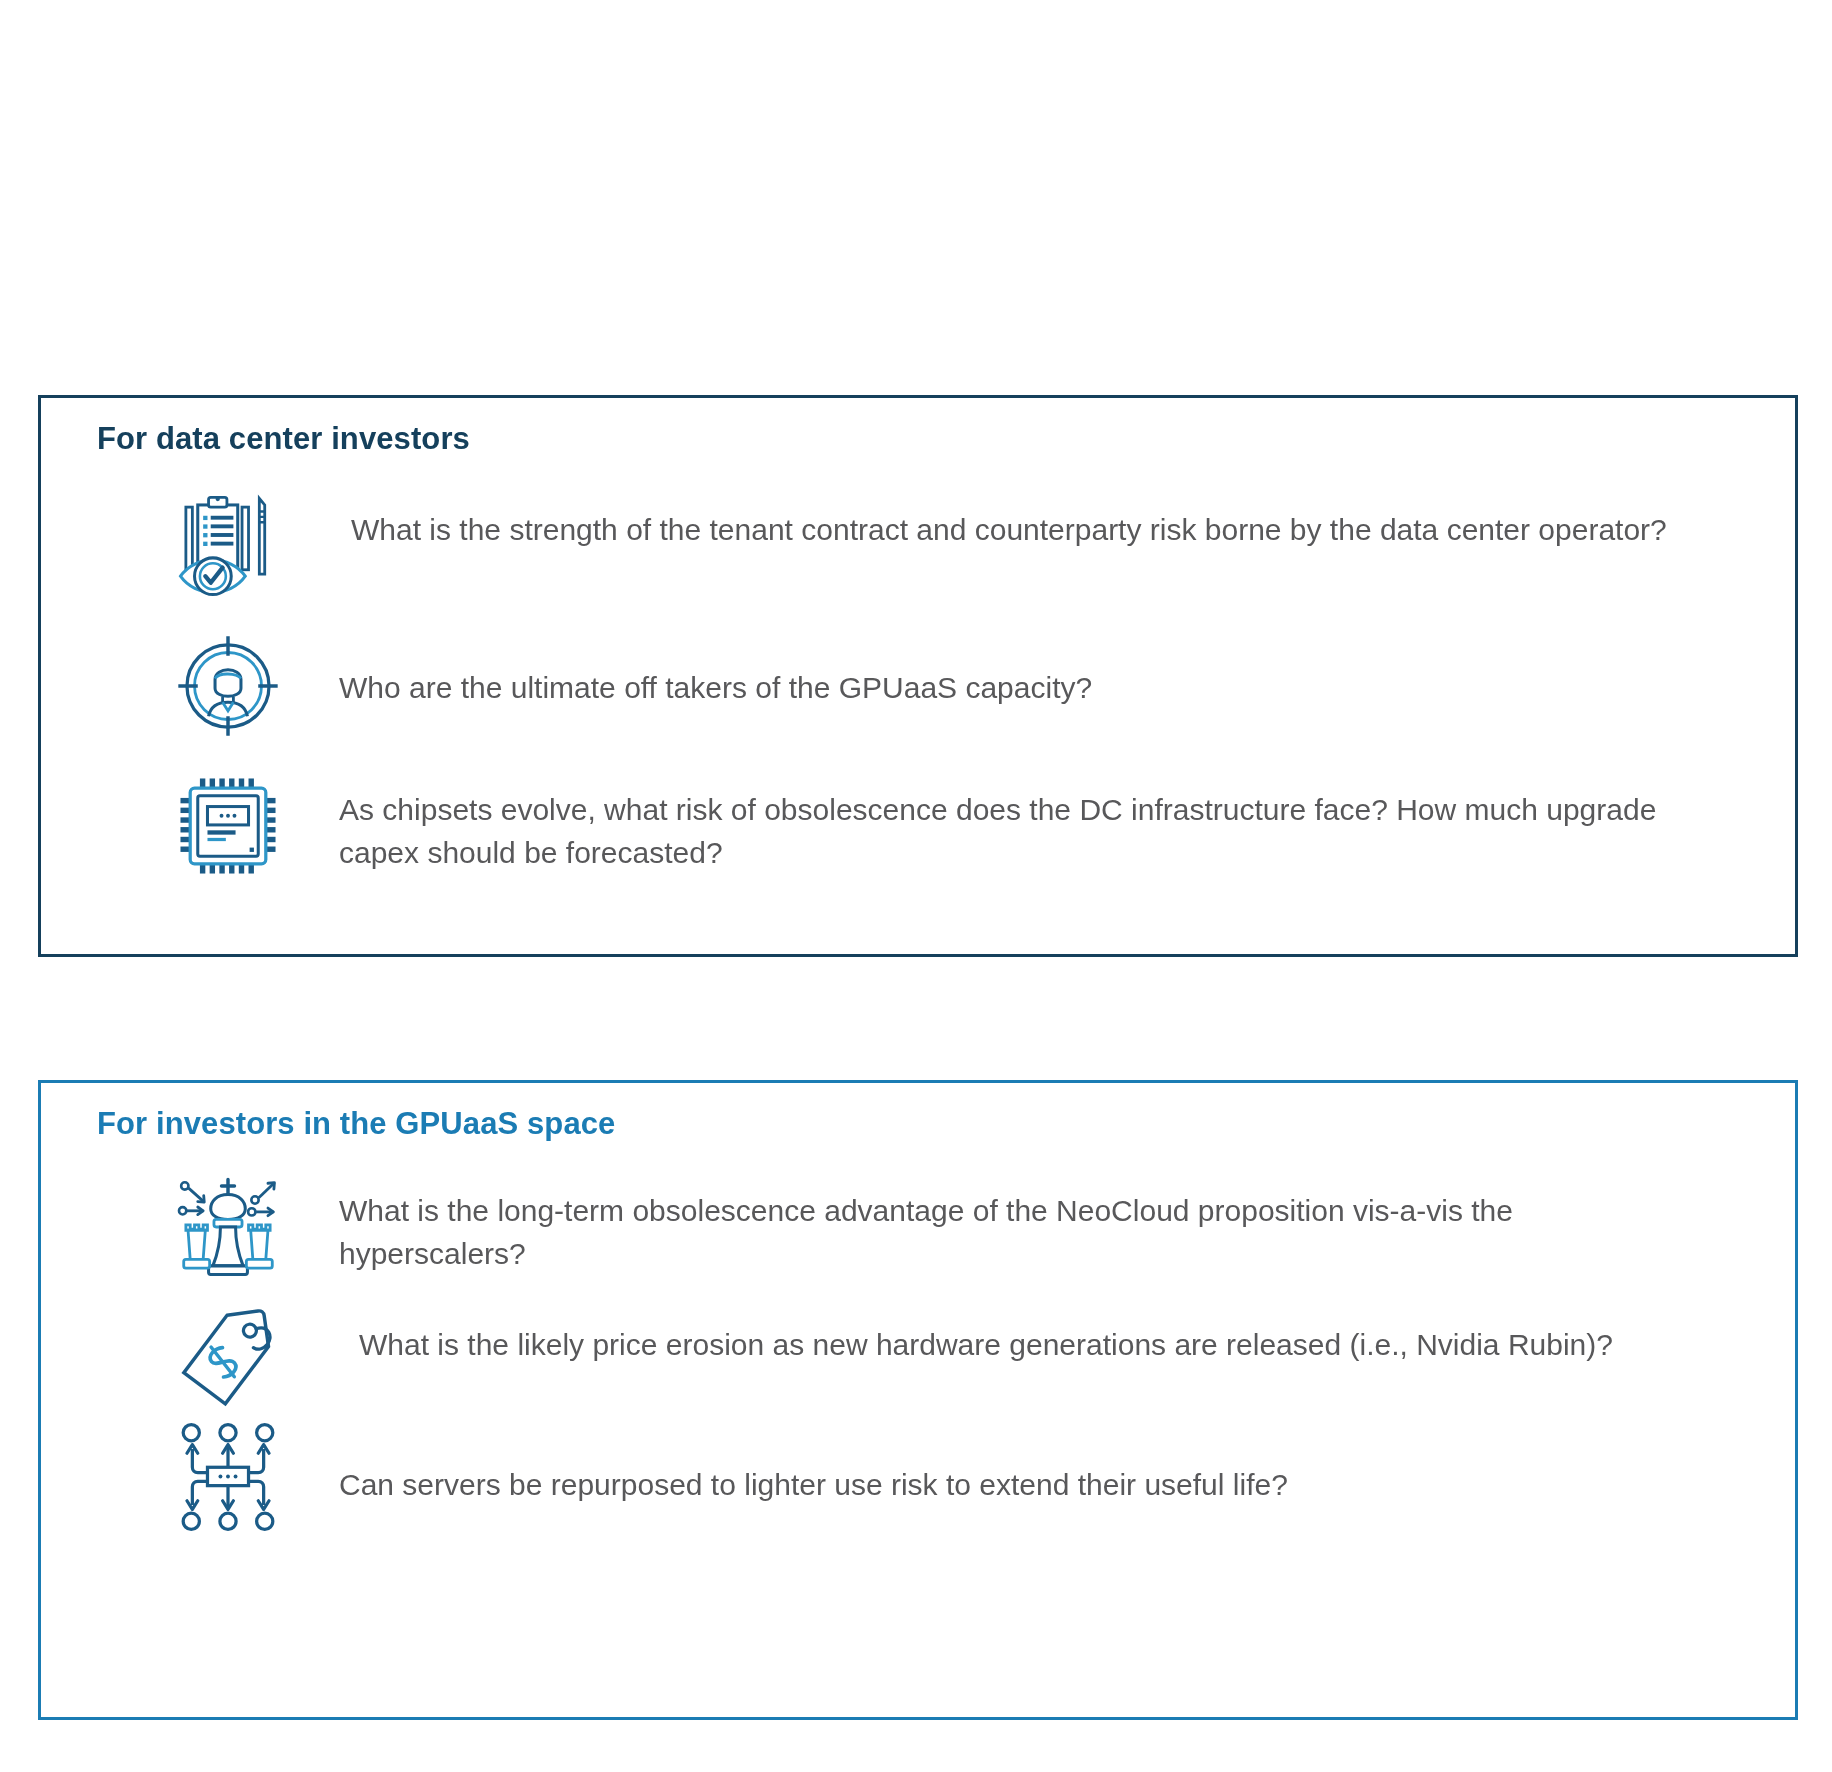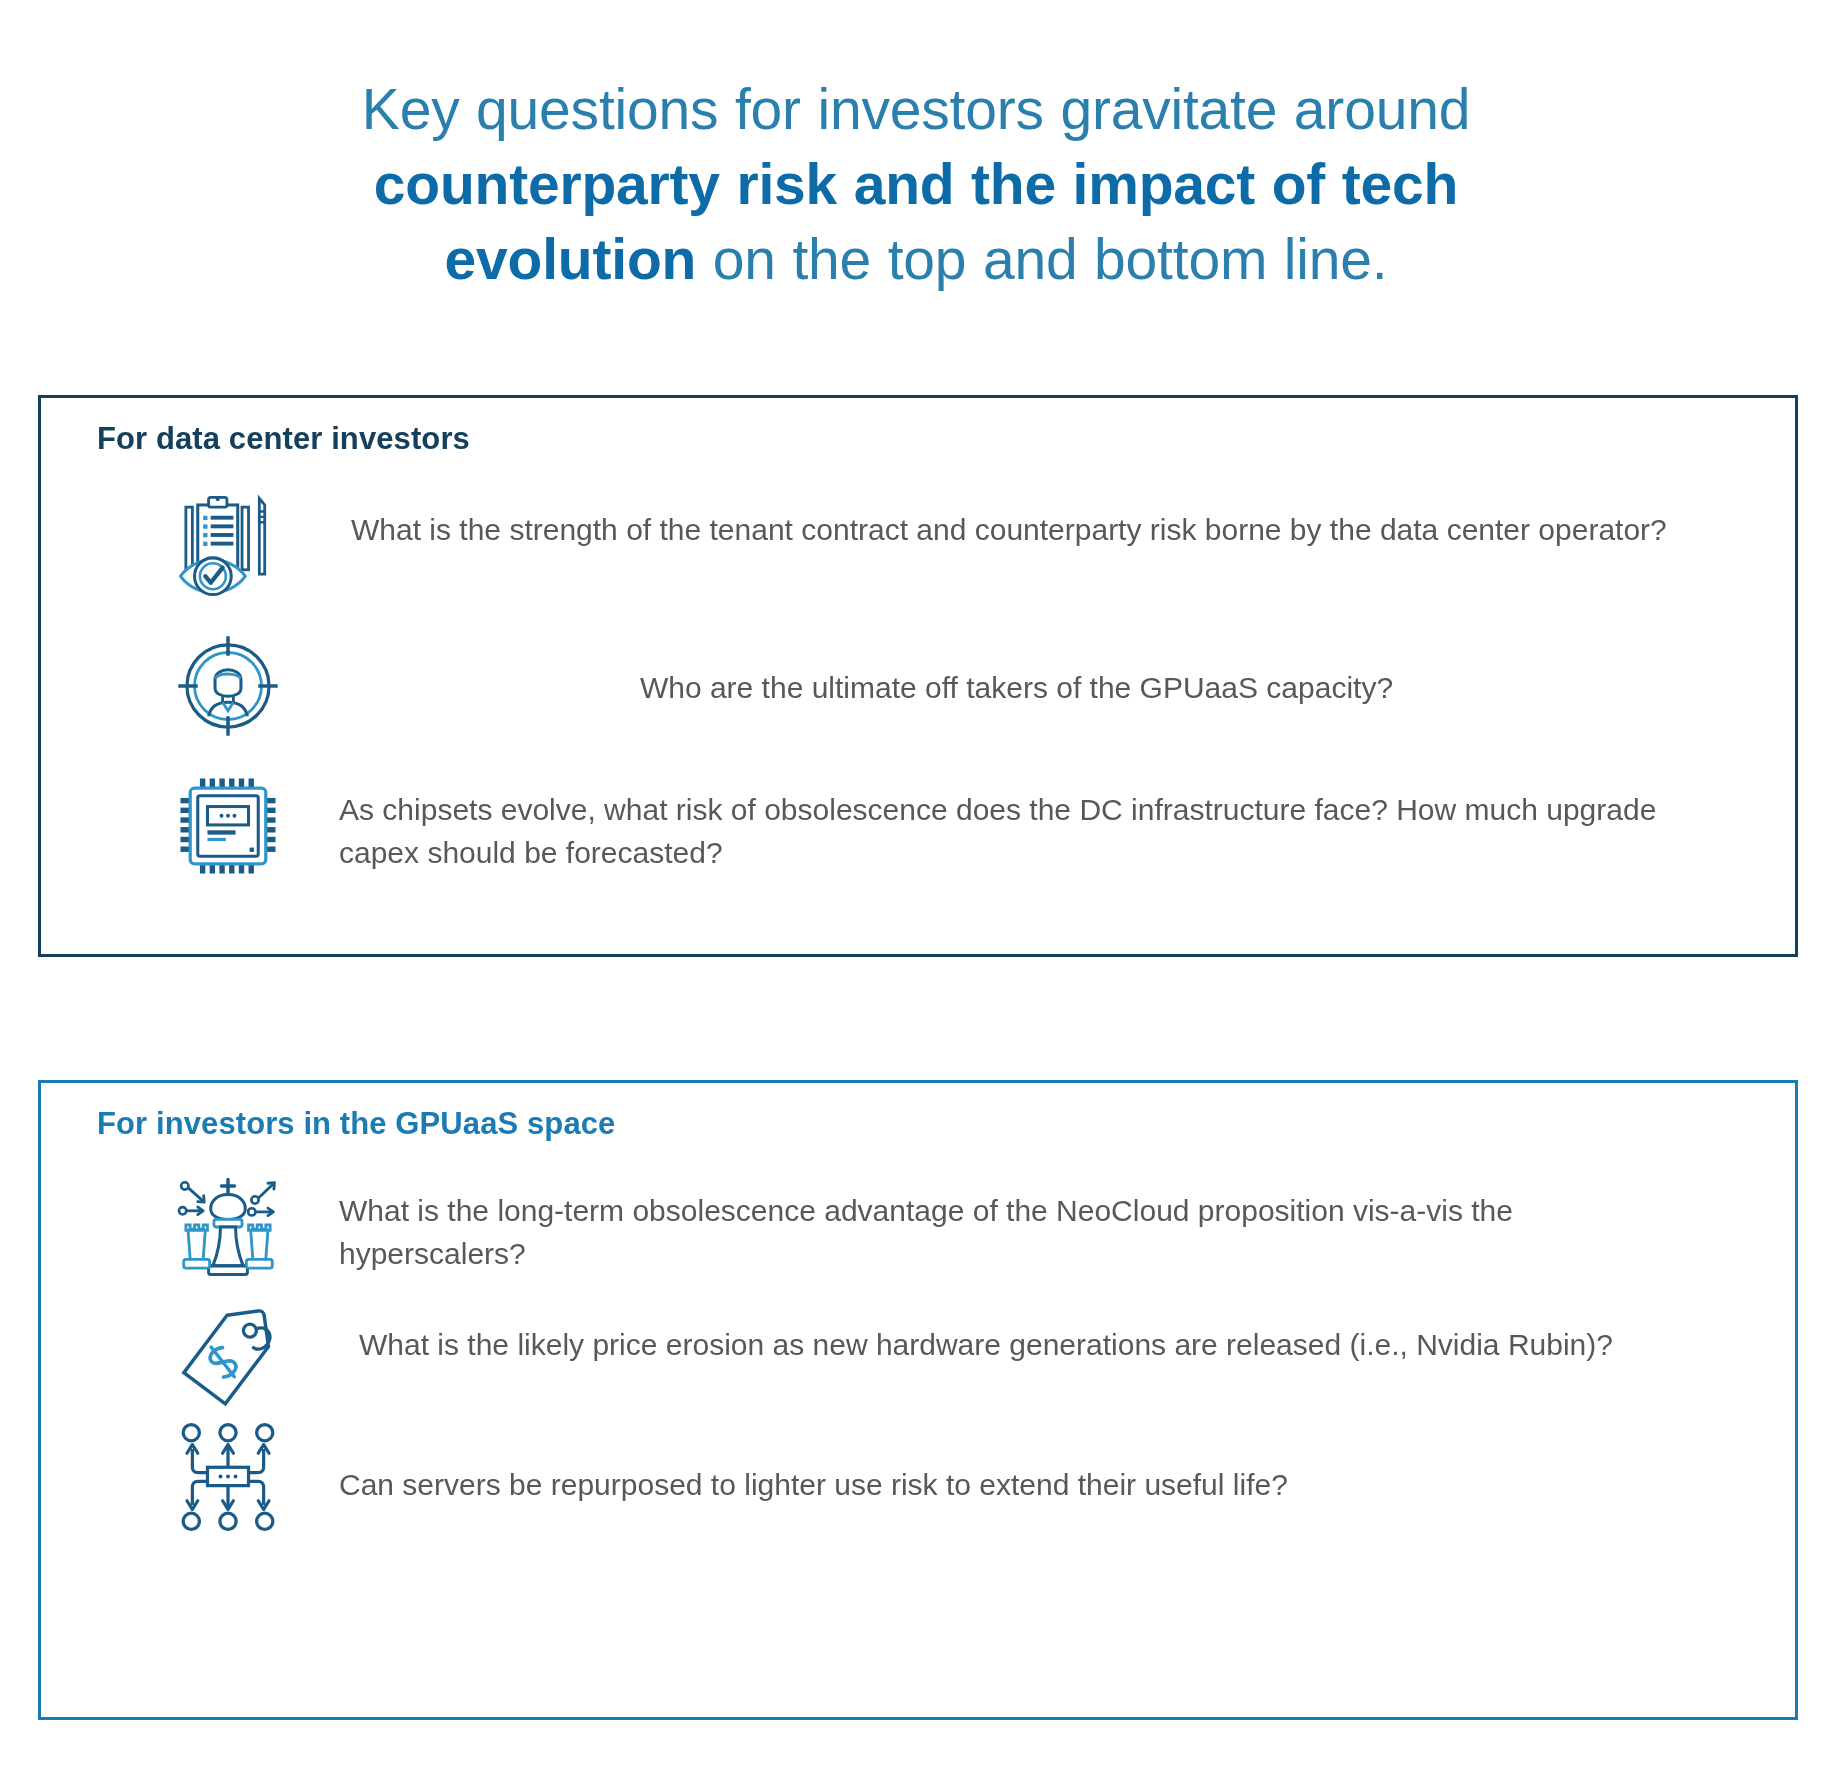--- a/index.html
+++ b/index.html
@@ -96,36 +96,33 @@
     font-size: 30px;
     line-height: 1.42;
     color: #58585a;
     padding-top: 22px;
     max-width: 1355px;
   }
   .row.single .row-text { padding-top: 40px; }
 
   
   .panel-1 .row:nth-child(1) { margin-bottom: 22px; gap: 12px; }
-  .panel-1 .row:nth-child(2) { margin-bottom: 22px; text-align: center; }
+  .panel-1 .row:nth-child(2) { margin-bottom: 22px; }
 
   
   .panel-2 .rows { margin-top: 26px; }
   .panel-2 .row:nth-child(1) { margin-bottom: 16px; }
   .panel-2 .row:nth-child(2) { margin-bottom: 4px; gap: 20px; }
   .panel-2 .row:nth-child(3) .row-icon { margin-top: -6px; }
 </style>
 </head>
 <body>
 
 <div class="page">
 
-  <div class="title-block">
-    <div class="title"><span>Key questions for investors gravitate around </span><span class="bold">counterparty risk and the impact of tech evolution</span><span> on the top and bottom line.</span></div>
-  </div>
 
   <div class="panel panel-1">
     <div class="panel-heading">For data center investors</div>
     <div class="rows">
 
       <div class="row">
         <div class="row-icon">
           <svg viewBox="0 0 100 100" fill="none" xmlns="http://www.w3.org/2000/svg">
 
             <rect x="11" y="14" width="6" height="58" stroke="#1b5b87" stroke-width="2.6" fill="none"></rect>

